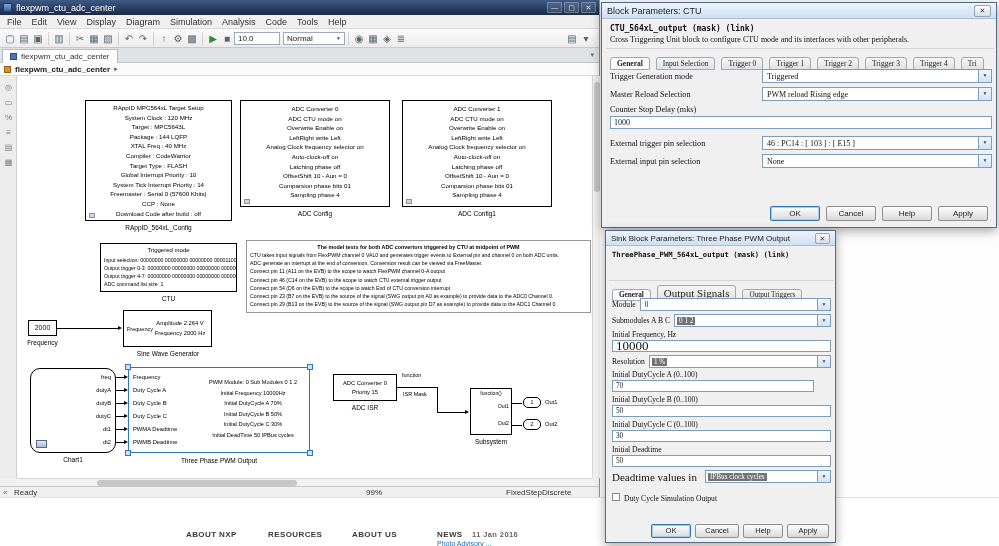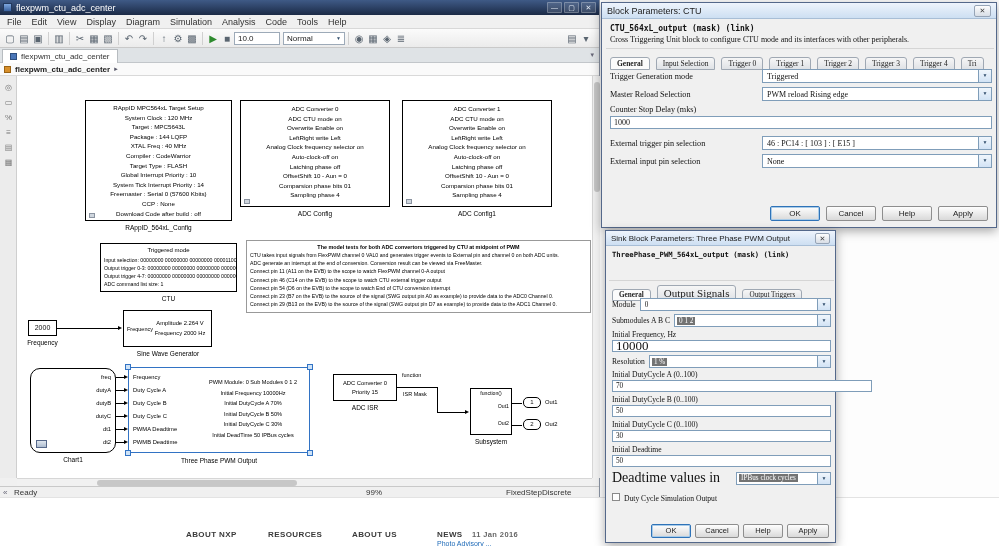--- a/index.html
+++ b/index.html
@@ -433,37 +433,37 @@
     </div>
   <div class="abs frow" style="left:6px;top:124px;width:219px">
     <span class="lab" style="font-size:7.6px;margin-right:4px">Resolution</span>
     <div class="combo sel" style="flex:1;height:13px;font-size:7.2px">
         <span class="val">1 %</span>
         <span class="spc"></span>
         <span class="da">▼</span>
       </div>
   </div>
   <div class="abs lab" style="left:6px;top:139px;font-size:7.6px">Initial DutyCycle A (0..100)</div>
-  <div class="abs edit" style="left:6px;top:149px;width:260px;height:12px;font-size:7.2px">
+  <div class="abs edit" style="left:6px;top:149px;width:202px;height:12px;font-size:7.2px">
       <span>70</span>
     </div>
   <div class="abs lab" style="left:6px;top:164px;font-size:7.6px">Initial DutyCycle B (0..100)</div>
   <div class="abs edit" style="left:6px;top:174px;width:219px;height:12px;font-size:7.2px">
       <span>50</span>
     </div>
   <div class="abs lab" style="left:6px;top:189px;font-size:7.6px">Initial DutyCycle C (0..100)</div>
   <div class="abs edit" style="left:6px;top:199px;width:219px;height:12px;font-size:7.2px">
       <span>30</span>
     </div>
   <div class="abs lab" style="left:6px;top:214px;font-size:7.6px">Initial Deadtime</div>
   <div class="abs edit" style="left:6px;top:224px;width:219px;height:12px;font-size:7.2px">
       <span>50</span>
     </div>
   <div class="abs frow" style="left:6px;top:239px;width:219px">
-    <span class="lab" style="font-size:14px;margin-right:16px">Deadtime values in</span>
+    <span class="lab" style="font-size:11px;margin-right:8px">Deadtime values in</span>
     <div class="combo sel" style="flex:1;height:13px;font-size:7.2px">
         <span class="val">IPBus clock cycles</span>
         <span class="spc"></span>
         <span class="da">▼</span>
       </div>
   </div>
   <div class="abs" style="left:6px;top:256px">
     <span class="cb"></span><span class="lab" style="font-size:7.6px">Duty Cycle Simulation Output</span>
   </div>
   <div class="abs" style="right:6px;top:293px;display:flex;gap:4px">

